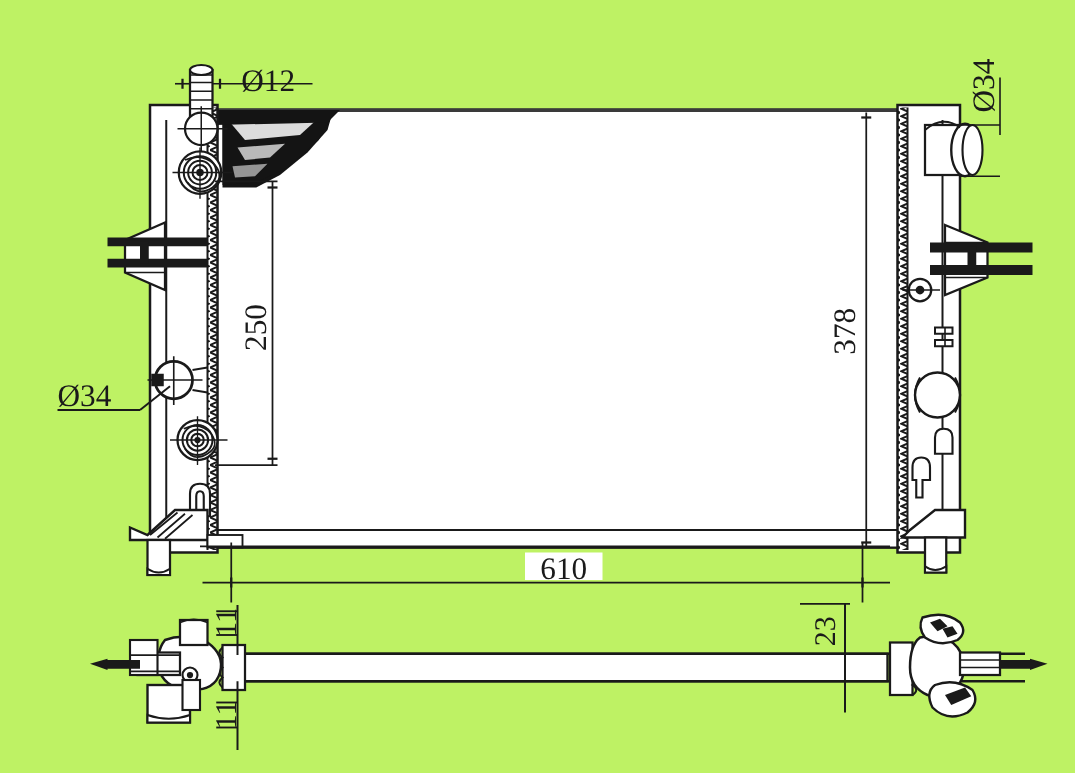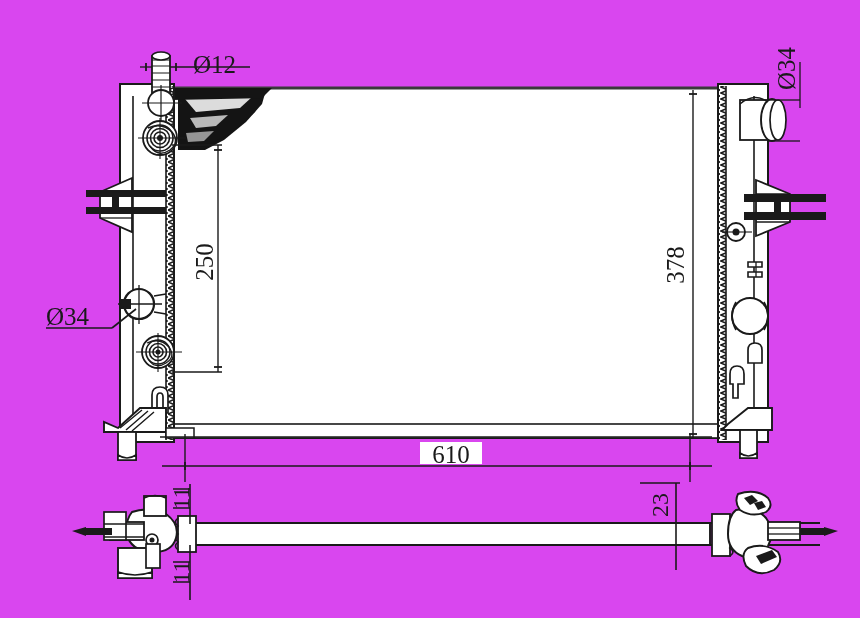--- a/index.html
+++ b/index.html
@@ -1,18 +1,18 @@
 <!DOCTYPE html>
 <html><head>
 <meta charset="utf-8">
 <style>
   html,body{margin:0;padding:0;background:#ffffff;}
   body{width:860px;height:618px;overflow:hidden;
        font-family:"Liberation Serif", serif;}
-  #stage{position:relative;width:860px;height:618px;background:#d946ef;}
+  #stage{position:relative;width:860px;height:618px;background:#bef264;}
   svg#dwg{position:absolute;left:0;top:0;width:860px;height:618px;}
   .dimtext{font-family:"Liberation Serif", serif;font-size:25px;fill:#1a1a1a;}
   .dimtext-sm{font-family:"Liberation Serif", serif;font-size:24px;fill:#1a1a1a;}
 </style>
 </head>
 <body>
 
 <div id="stage">
 
   <svg id="dwg" viewBox="0 0 860 618">

